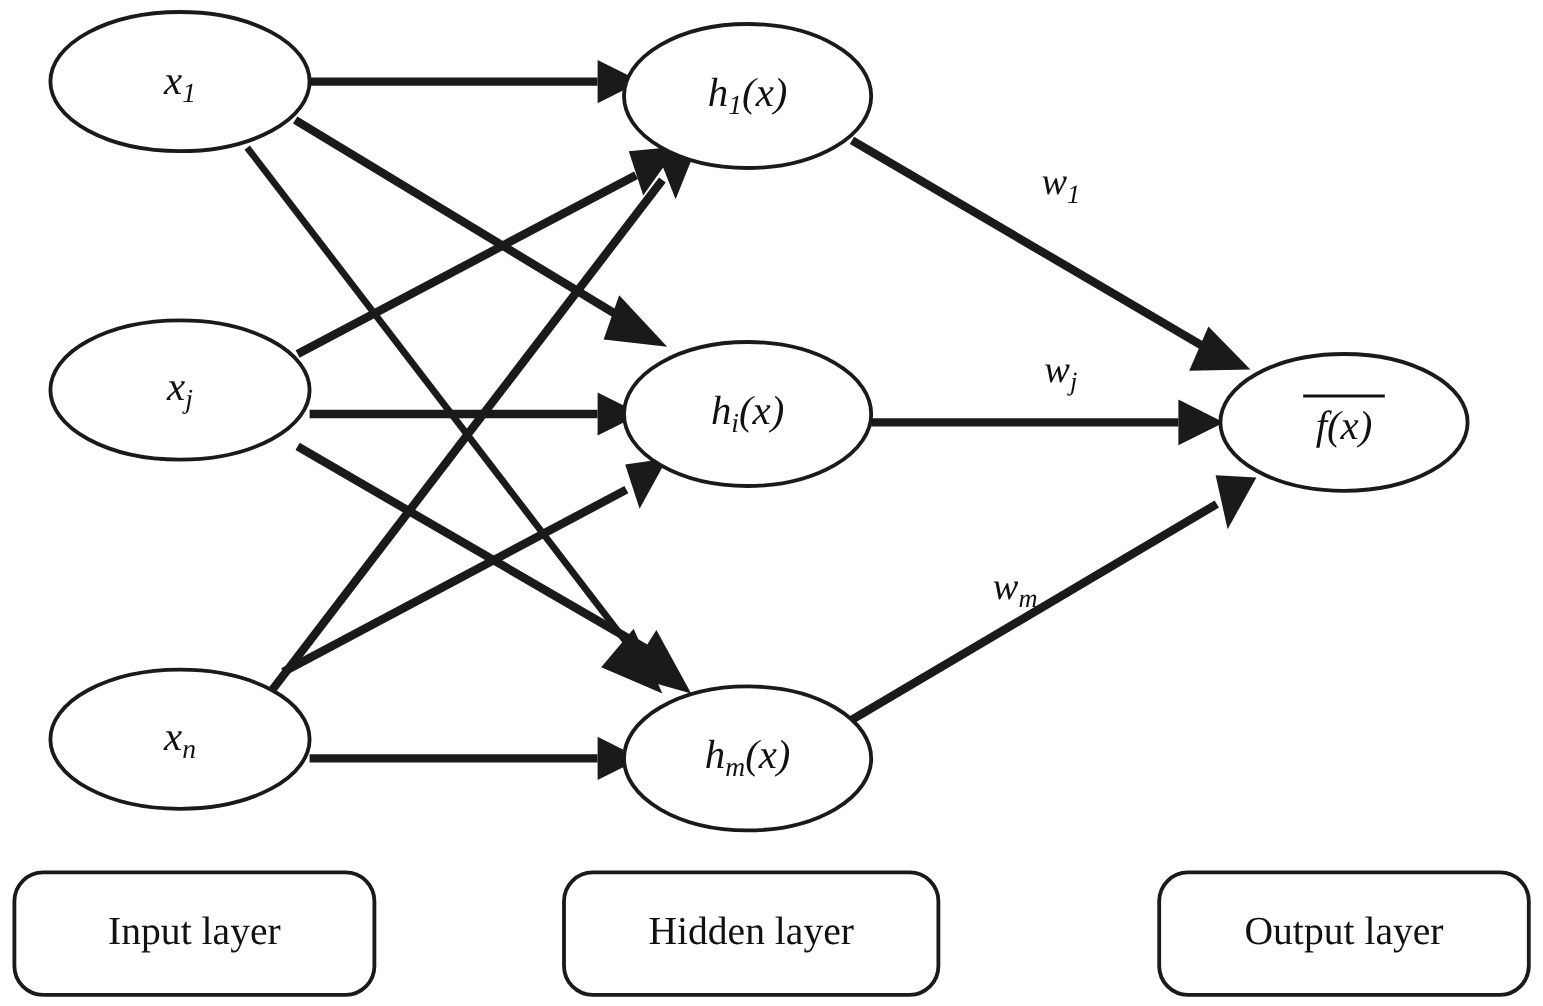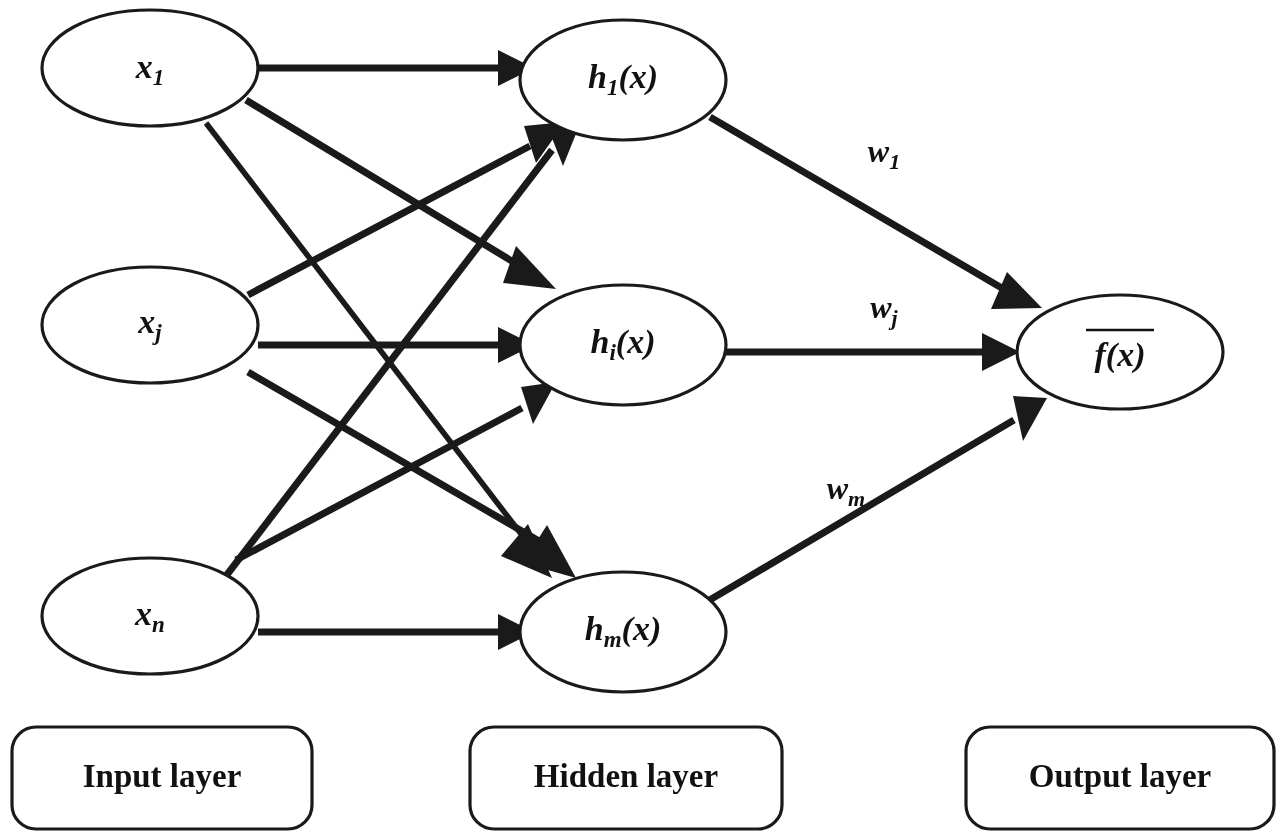--- a/index.html
+++ b/index.html
@@ -14,21 +14,20 @@
     position: relative;
     overflow: hidden;
     font-family: "Liberation Serif", "DejaVu Serif", serif;
   }
   #diagram-root {
     position: absolute;
     left: 0;
     top: 0;
     width: 1286px;
     height: 838px;
-    font-weight: bold;
   }
   svg#nn-svg {
     display: block;
     width: 1286px;
     height: 838px;
   }
   .node-ellipse {
     fill: #ffffff;
     stroke: #1a1a1a;
     stroke-width: 3.2;

